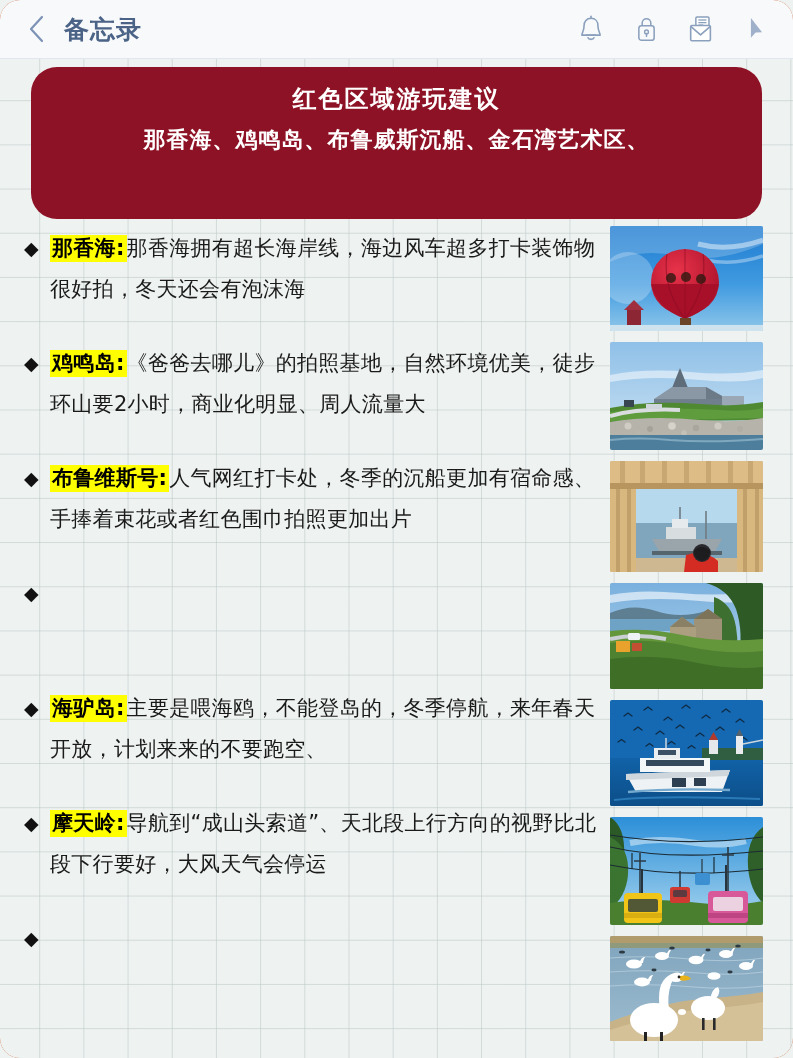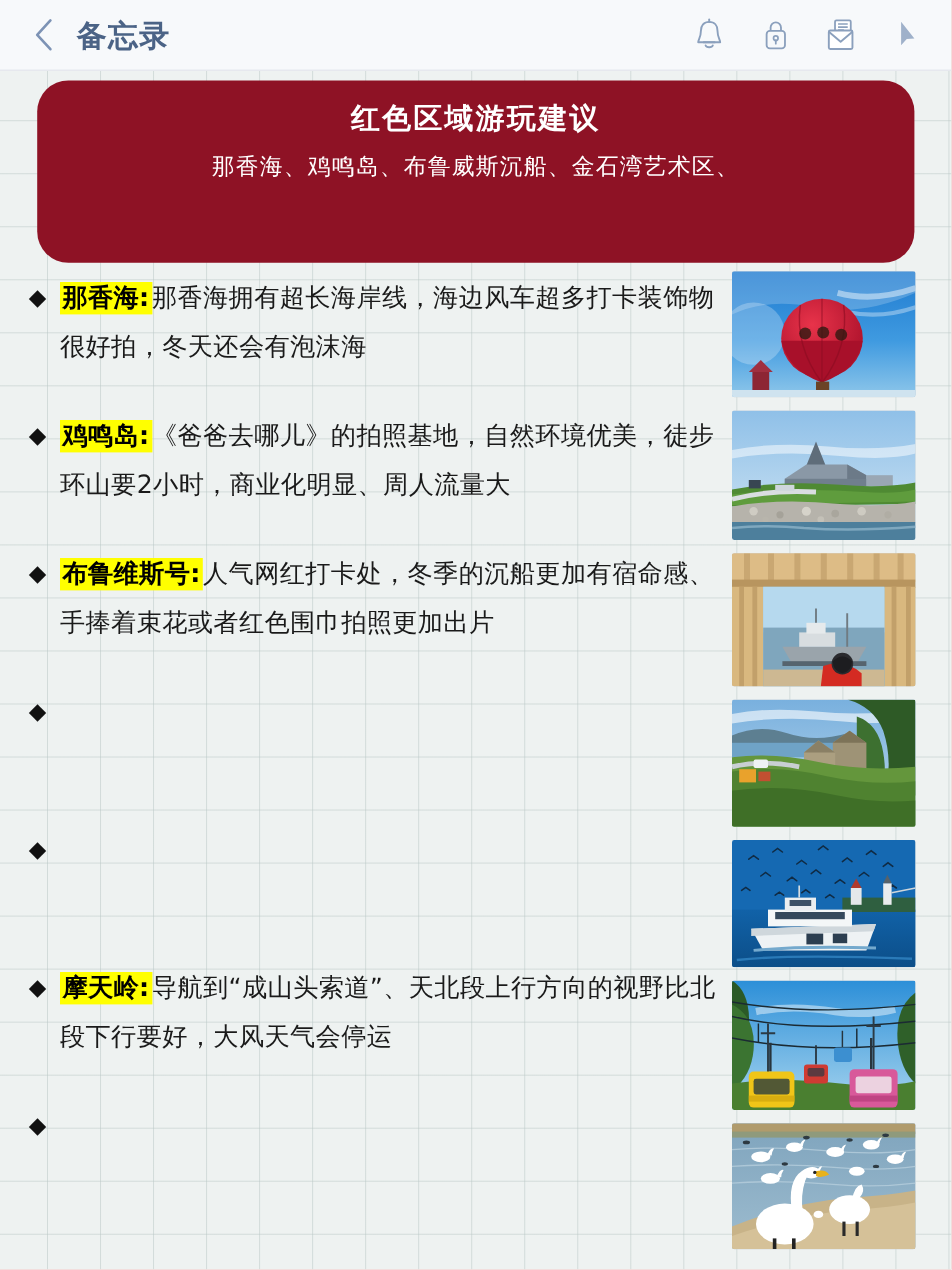--- a/index.html
+++ b/index.html
@@ -13,22 +13,23 @@
 
   body {
     background: #eef2f1;
   }
 
   
   .app {
     position: relative;
     width: 793px;
     height: 1058px;
-    background: #fca5a5;
+    background: #c2410c;
     overflow: hidden;
+    border-radius: 20px;
   }
 
   
   .topbar {
     position: relative;
     z-index: 40;
     height: 59px;
     background: #f7f9fb;
     display: flex;
     align-items: center;
@@ -99,22 +100,22 @@
     z-index: 5;
   }
   .banner-title {
     font-size: 24px;
     font-weight: 700;
     letter-spacing: 2px;
     line-height: 36px;
     margin-bottom: 5px;
   }
   .banner-sub {
-    font-size: 19px;
-    font-weight: 400;
+    font-size: 22px;
+    font-weight: 700;
     letter-spacing: 1px;
     line-height: 35px;
   }
 
   
   .content {
     position: absolute;
     left: 0;
     top: 166px;
     width: 793px;
@@ -274,20 +275,23 @@
           <span class="ename">布鲁维斯号:</span><span class="ebody">人气网红打卡处，冬季的沉船更加有宿命感、手捧着束花或者红色围巾拍照更加出片</span>
         </div>
       </div>
 
       <div class="entry">
         <span class="bullet">◆</span>
       </div>
 
       <div class="entry">
         <span class="bullet">◆</span>
+        <div class="entry-text">
+          <span class="ename">海驴岛:</span><span class="ebody">主要是喂海鸥，不能登岛的，冬季停航，来年春天开放，计划来来的不要跑空、</span>
+        </div>
       </div>
 
       <div class="entry">
         <span class="bullet">◆</span>
         <div class="entry-text">
           <span class="ename">摩天岭:</span><span class="ebody">导航到“成山头索道”、天北段上行方向的视野比北段下行要好，大风天气会停运</span>
         </div>
       </div>
 
       <div class="entry">

